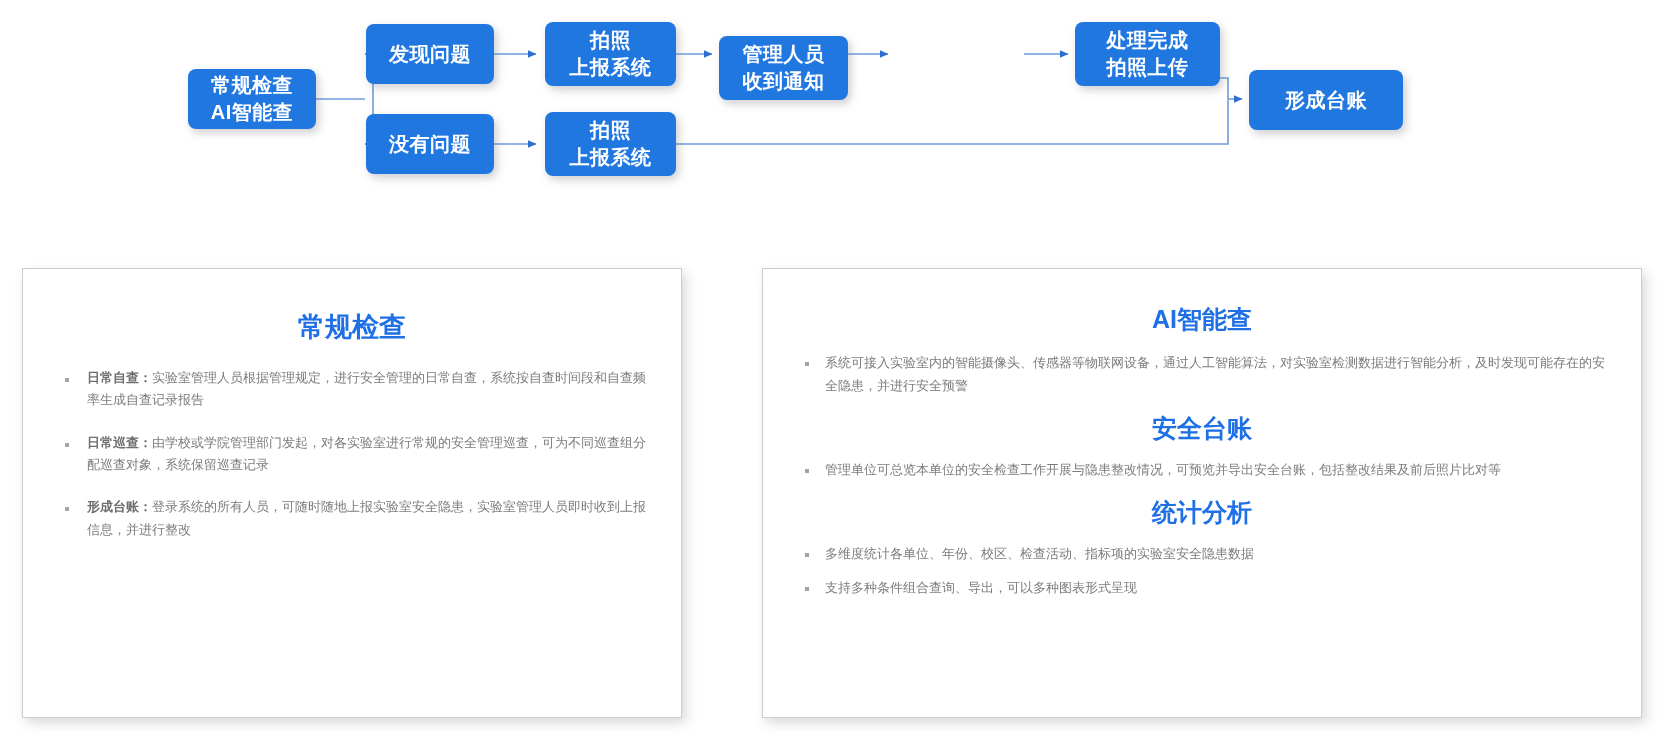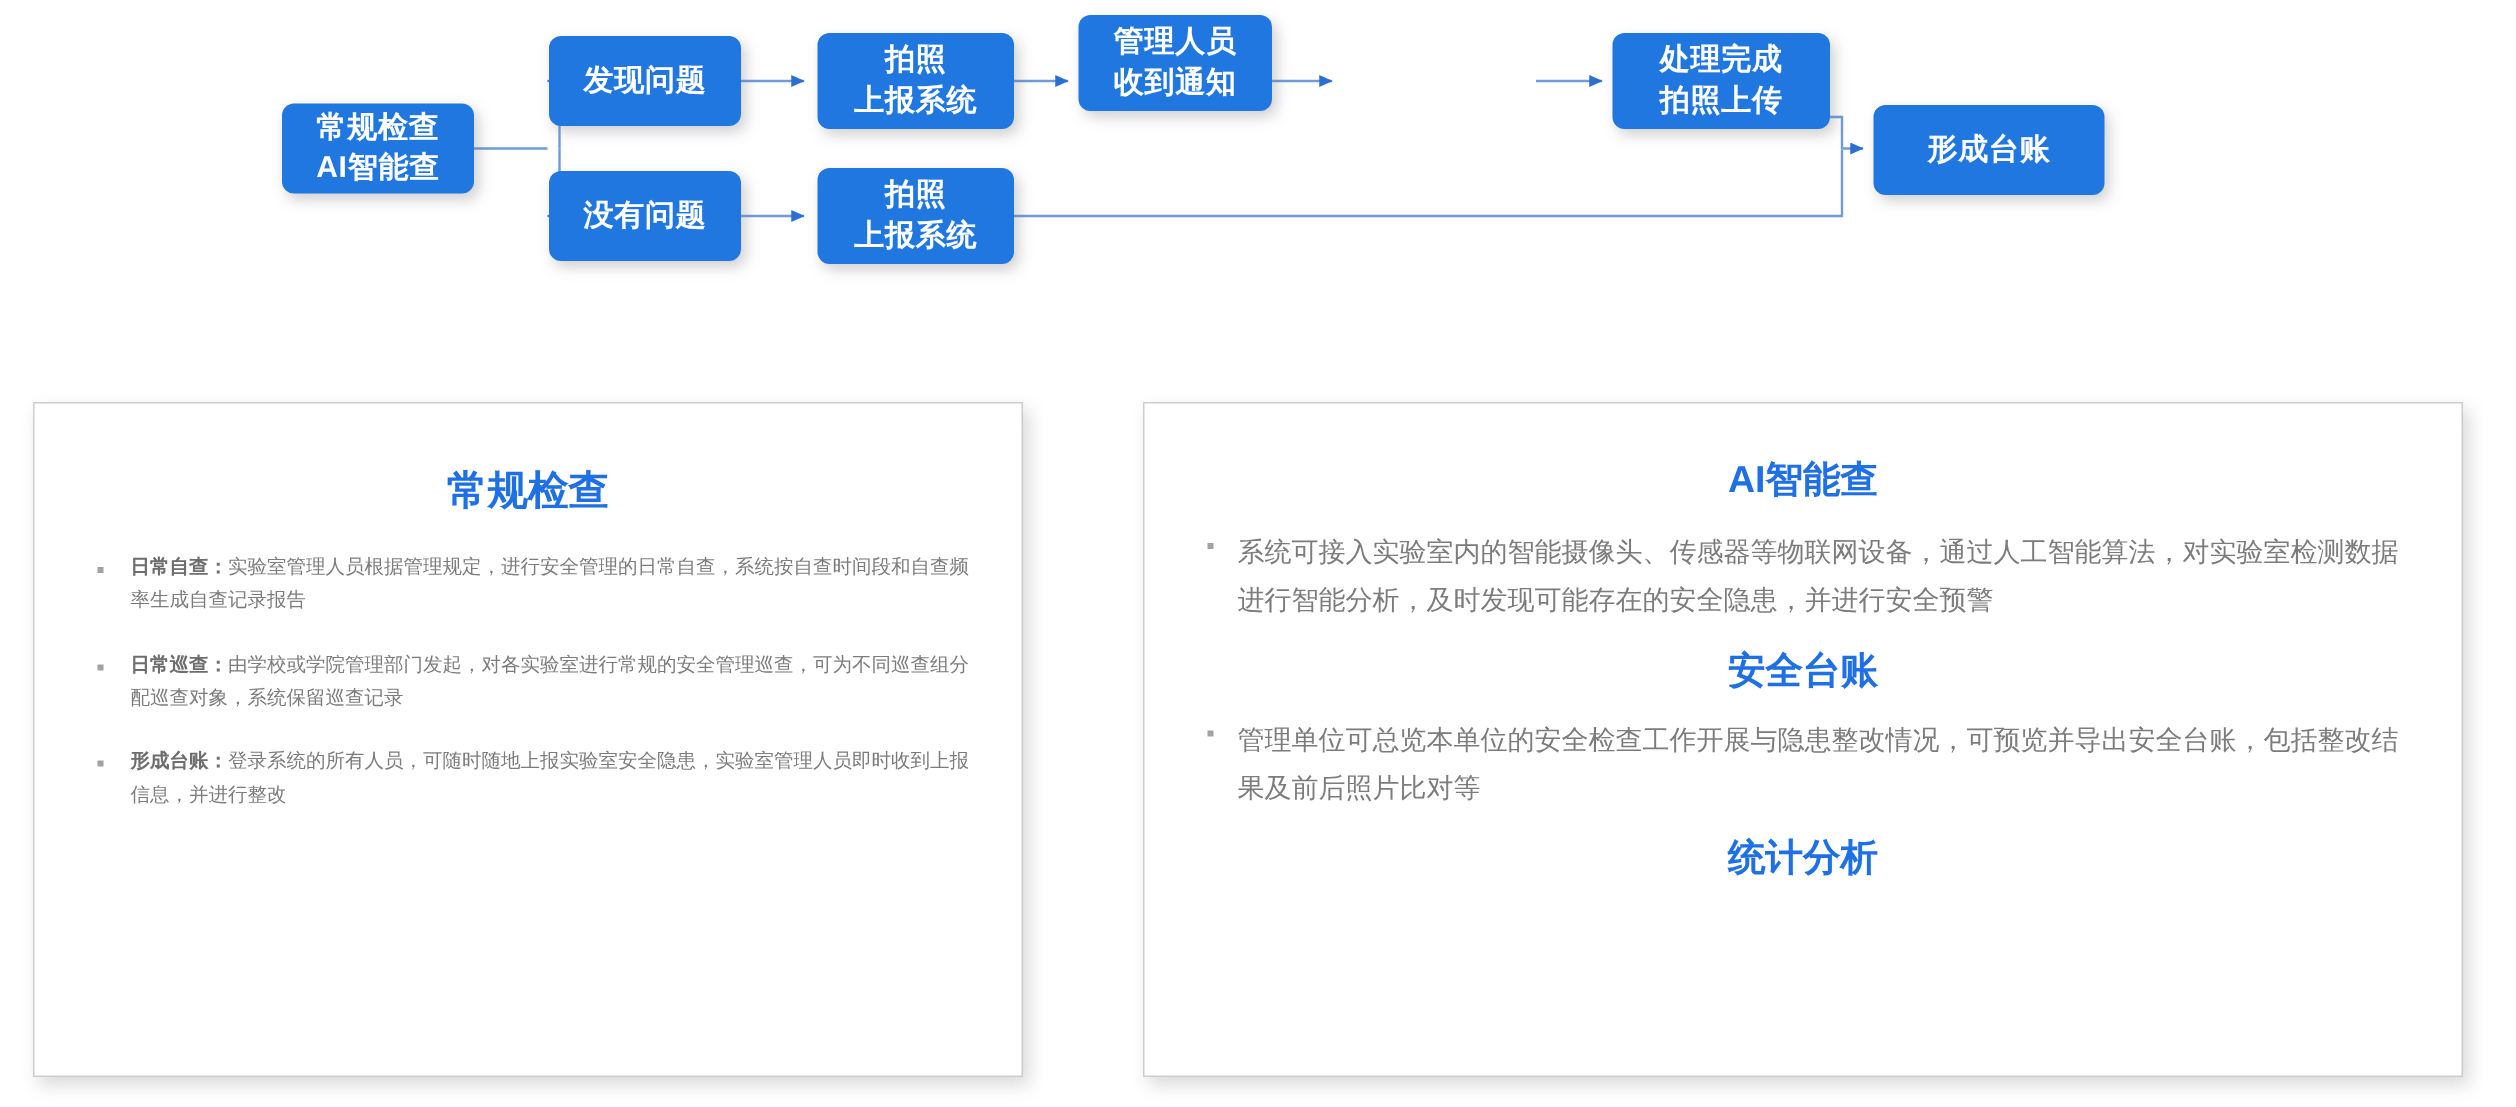--- a/index.html
+++ b/index.html
@@ -85,21 +85,21 @@
   ul.bullets li:before {
     content: "";
     position: absolute;
     left: 8px;
     top: 11px;
     width: 4px;
     height: 4px;
     background: #a3a3a3;
   }
   #card-left ul.bullets li  { font-size: 13px; line-height: 1.72; margin-bottom: 20px; }
-  #card-right ul.bullets li { font-size: 18px; line-height: 1.78; margin-bottom: 10px; padding-left: 28px; }
+  #card-right ul.bullets li { font-size: 13px; line-height: 1.78; margin-bottom: 10px; padding-left: 28px; font-family: Liberation Mono, monospace; }
   #card-right ul.bullets li:before { top: 10px; }
   .lead {
     font-weight: 700;
     color: #6e6e6e;
   }
 </style>
 </head>
 <body>
 
 <div id="flowchart">
@@ -139,21 +139,21 @@
   <div class="node" style="left:366px;top:24px;width:128px;height:60px;">发现问题</div>
 
   <div class="node" style="left:366px;top:114px;width:128px;height:60px;">没有问题</div>
 
   <div class="node" style="left:545px;top:22px;width:131px;height:64px;">拍照
 上报系统</div>
 
   <div class="node" style="left:545px;top:112px;width:131px;height:64px;">拍照
 上报系统</div>
 
-  <div class="node" style="left:719px;top:10px;width:129px;height:64px;">管理人员
+  <div class="node" style="left:719px;top:36px;width:129px;height:64px;">管理人员
 收到通知</div>
 
 
   <div class="node" style="left:1075px;top:22px;width:145px;height:64px;">处理完成
 拍照上传</div>
 
   <div class="node" style="left:1249px;top:70px;width:154px;height:60px;">形成台账</div>
 </div>
 
 <div class="card" id="card-left">
@@ -184,15 +184,23 @@
     </ul>
 
     <div class="section-title tight">安全台账</div>
     <ul class="bullets">
       <li>
         <span>管理单位可总览本单位的安全检查工作开展与隐患整改情况，可预览并导出安全台账，包括整改结果及前后照片比对等</span>
       </li>
     </ul>
 
     <div class="section-title tight">统计分析</div>
+    <ul class="bullets">
+      <li>
+        <span>多维度统计各单位、年份、校区、检查活动、指标项的实验室安全隐患数据</span>
+      </li>
+      <li>
+        <span>支持多种条件组合查询、导出，可以多种图表形式呈现</span>
+      </li>
+    </ul>
 
   </div>
 </div>
 
 </body></html>

